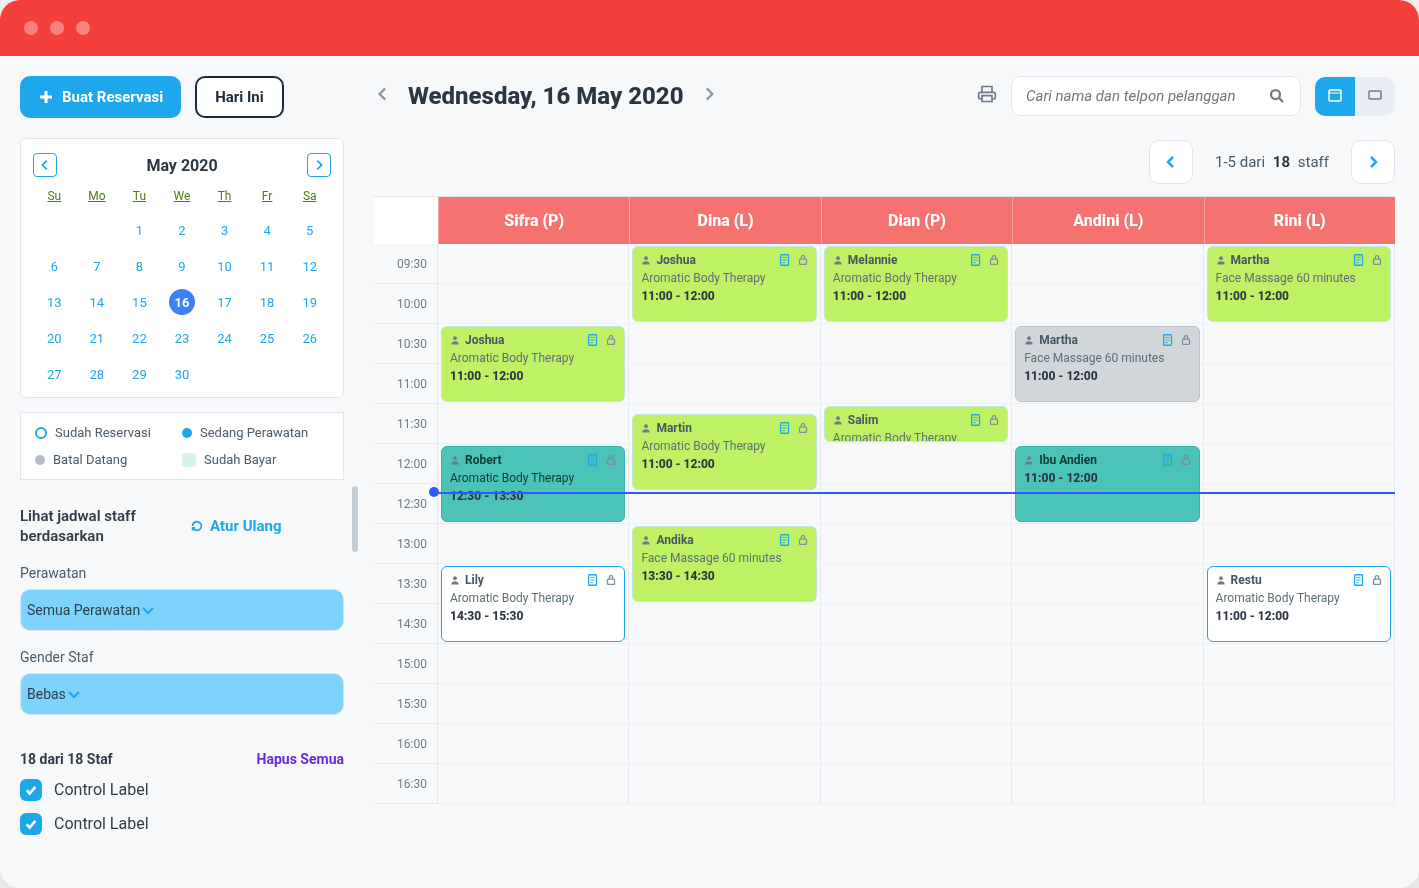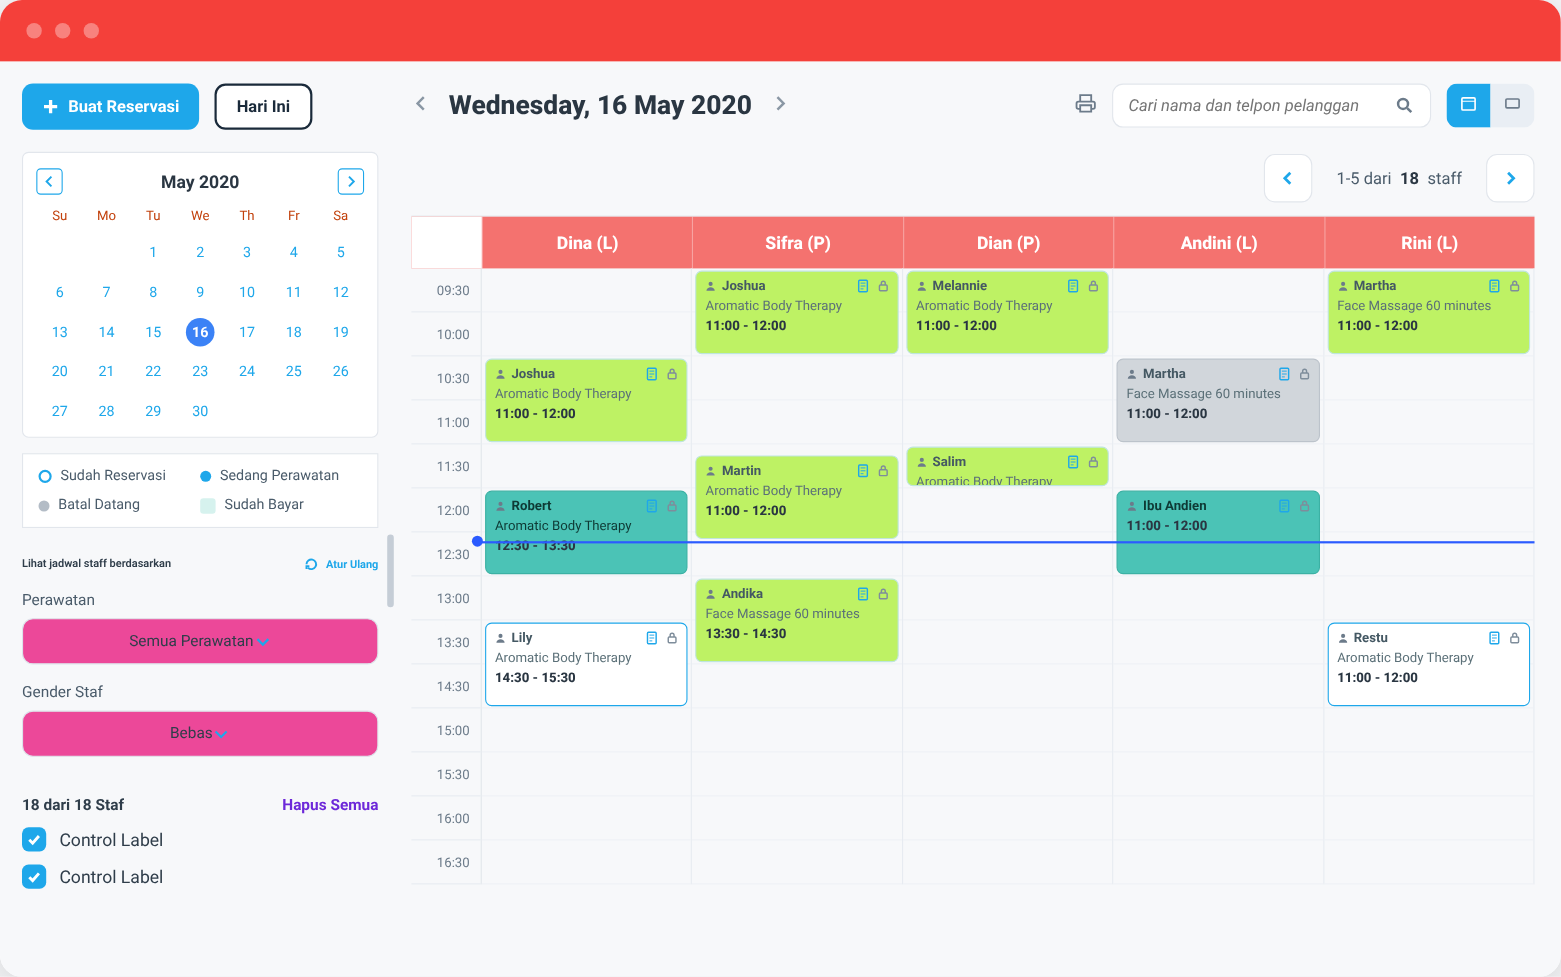--- a/index.html
+++ b/index.html
@@ -16,39 +16,39 @@
 .btn-primary { background: #1ea7ea; color:#fff; border:none; border-radius:10px; padding:12px 18px; font-weight:700; font-size:15px; display:flex; align-items:center; gap:8px; cursor:pointer; }
 .btn-outline { background:#fff; border:2px solid #1a2a3a; color:#1a2a3a; border-radius:10px; padding:10px 18px; font-weight:700; font-size:15px; cursor:pointer; }
 .plus-ico { width:16px; height:16px; stroke:#fff; stroke-width:3; fill:none; }
 
 
 .mini-cal { margin-top:20px; background:#fff; border:1px solid #e2e6ec; border-radius:6px; padding:14px 12px 10px; }
 .mc-head { display:flex; align-items:center; justify-content:space-between; margin-bottom:8px; }
 .mc-nav { width:24px; height:24px; border:1.5px solid #1ea7ea; border-radius:4px; display:flex; align-items:center; justify-content:center; color:#1ea7ea; cursor:pointer; }
 .mc-title { font-weight:700; color:#2a3642; font-size:16px; }
 .mc-grid { display:grid; grid-template-columns: repeat(7,1fr); text-align:center; row-gap:10px; }
-.mc-dow { font-size:12px; color:#c2410c; padding:4px 0; }
+.mc-dow { font-size:12px; color:#4d7c0f; padding:4px 0;text-decoration:underline; }
 .mc-cell { font-size:13px; color:#1ea7ea; padding:6px 0; cursor:pointer; border-radius:50%; width:26px; height:26px; justify-self:center; display:flex; align-items:center; justify-content:center; }
 .mc-cell.muted { color:#b9c2cc; }
 .mc-cell.today { background:#3b82f6; color:#fff; font-weight:700; }
 
 
 .legend { margin-top:14px; background:#fff; border:1px solid #e2e6ec; border-radius:0; padding:12px 14px; display:grid; grid-template-columns:1fr 1fr; row-gap:12px; font-size:13px; color:#4a5b6a;}
 .legend .item{ display:flex; align-items:center; gap:8px; }
 .dot-ring { width:12px;height:12px;border-radius:50%;border:2px solid #1ea7ea;}
 .dot-blue { width:10px;height:10px;border-radius:50%;background:#1ea7ea;}
 .dot-grey { width:10px;height:10px;border-radius:50%;background:#b3bcc6;}
 .dot-mint { width:14px;height:14px;border-radius:3px;background:#d6f2ee;}
 
 
-.filter-head { display:flex; justify-content:space-between; margin-top:26px; font-size:10px; }
+.filter-head { display:flex; margin-top:26px; font-size:15px; }
 .filter-head .label { color:#2f3d4a; font-weight:600; line-height:1.35; }
 .atur { color:#1ea7ea; font-weight:700; display:flex; gap:6px; align-items:center; cursor:pointer;}
 .flabel { margin-top:18px; font-size:14px; color:#4a5b6a; }
-.select { margin-top:8px; padding:12px 6px; border:1px solid #dde3ea; border-radius:10px; display:flex; justify-content:center; align-items:center; color:#2f3d4a; font-size:14px; cursor:pointer; background:#ec4899;}
+.select { margin-top:8px; padding:12px 6px; border:1px solid #dde3ea; border-radius:10px; display:flex; justify-content:flex-start; align-items:center; color:#2f3d4a; font-size:14px; cursor:pointer; background:#7dd3fc;}
 .chev { color:#1ea7ea; }
 .staff-count { margin-top:36px; display:flex; justify-content:space-between; font-size:14px; color:#2f3d4a; font-weight:700;}
 .hapus{ color:#6d28d9; cursor:pointer; }
 .check-row { display:flex; align-items:center; gap:12px; margin-top:12px; font-size:16px; color:#2f3d4a;}
 .cbx { width:22px; height:22px; border-radius:6px; background:#1ea7ea; display:flex; align-items:center; justify-content:center; }
 
 
 .mh { display:flex; align-items:center; }
 .date-nav { display:flex; align-items:center; gap:16px; color:#2f3d4a;}
 .date-nav .chevs{ color:#8a97a4; cursor:pointer; font-size:20px;}
@@ -306,22 +306,22 @@
         <button class="pg-btn">
             <svg class="s16" viewBox="0 0 16 16" fill="none" stroke="currentColor" stroke-width="2.5">
               <path d="M6 3l5 5-5 5"></path>
             </svg>
           </button>
       </div>
 
       <div class="sched">
         <div class="head-row" id="head-row">
             <div class="timecol"></div>
+            <div class="head-cell">Sifra (P)</div>
             <div class="head-cell">Dina (L)</div>
-            <div class="head-cell">Sifra (P)</div>
             <div class="head-cell">Dian (P)</div>
             <div class="head-cell">Andini (L)</div>
             <div class="head-cell">Rini (L)</div>
           </div>
         <div class="grid" id="grid">
             <div class="time-col">
               <div class="tslot">09:30</div>
               <div class="tslot">10:00</div>
               <div class="tslot">10:30</div>
               <div class="tslot">11:00</div>

